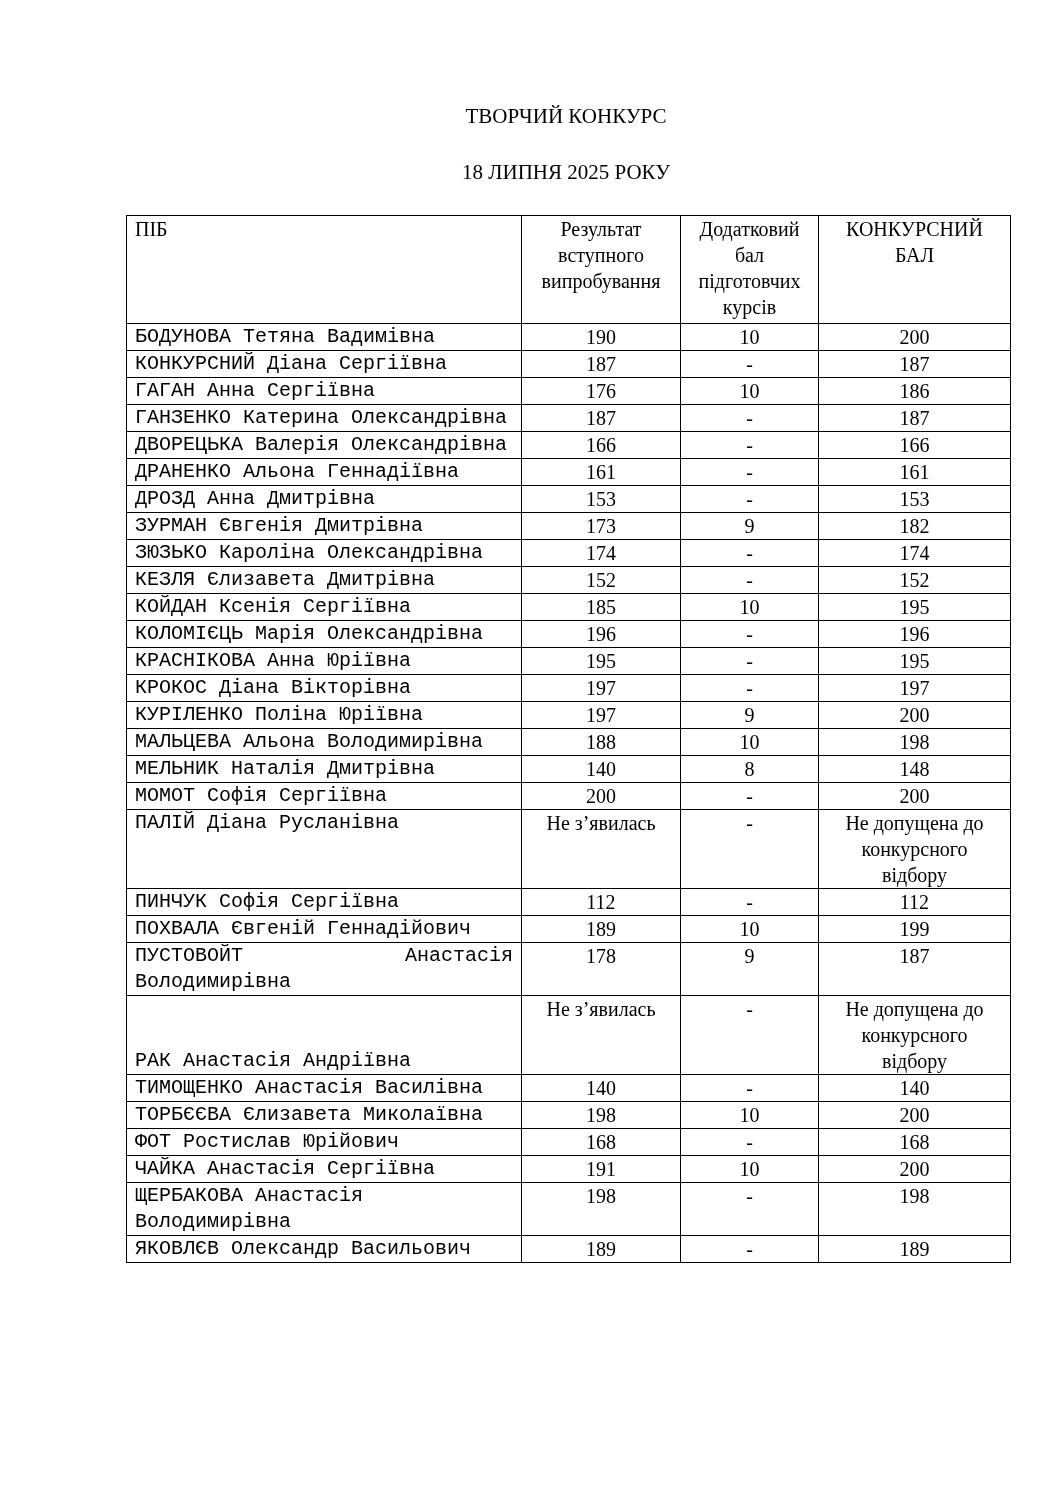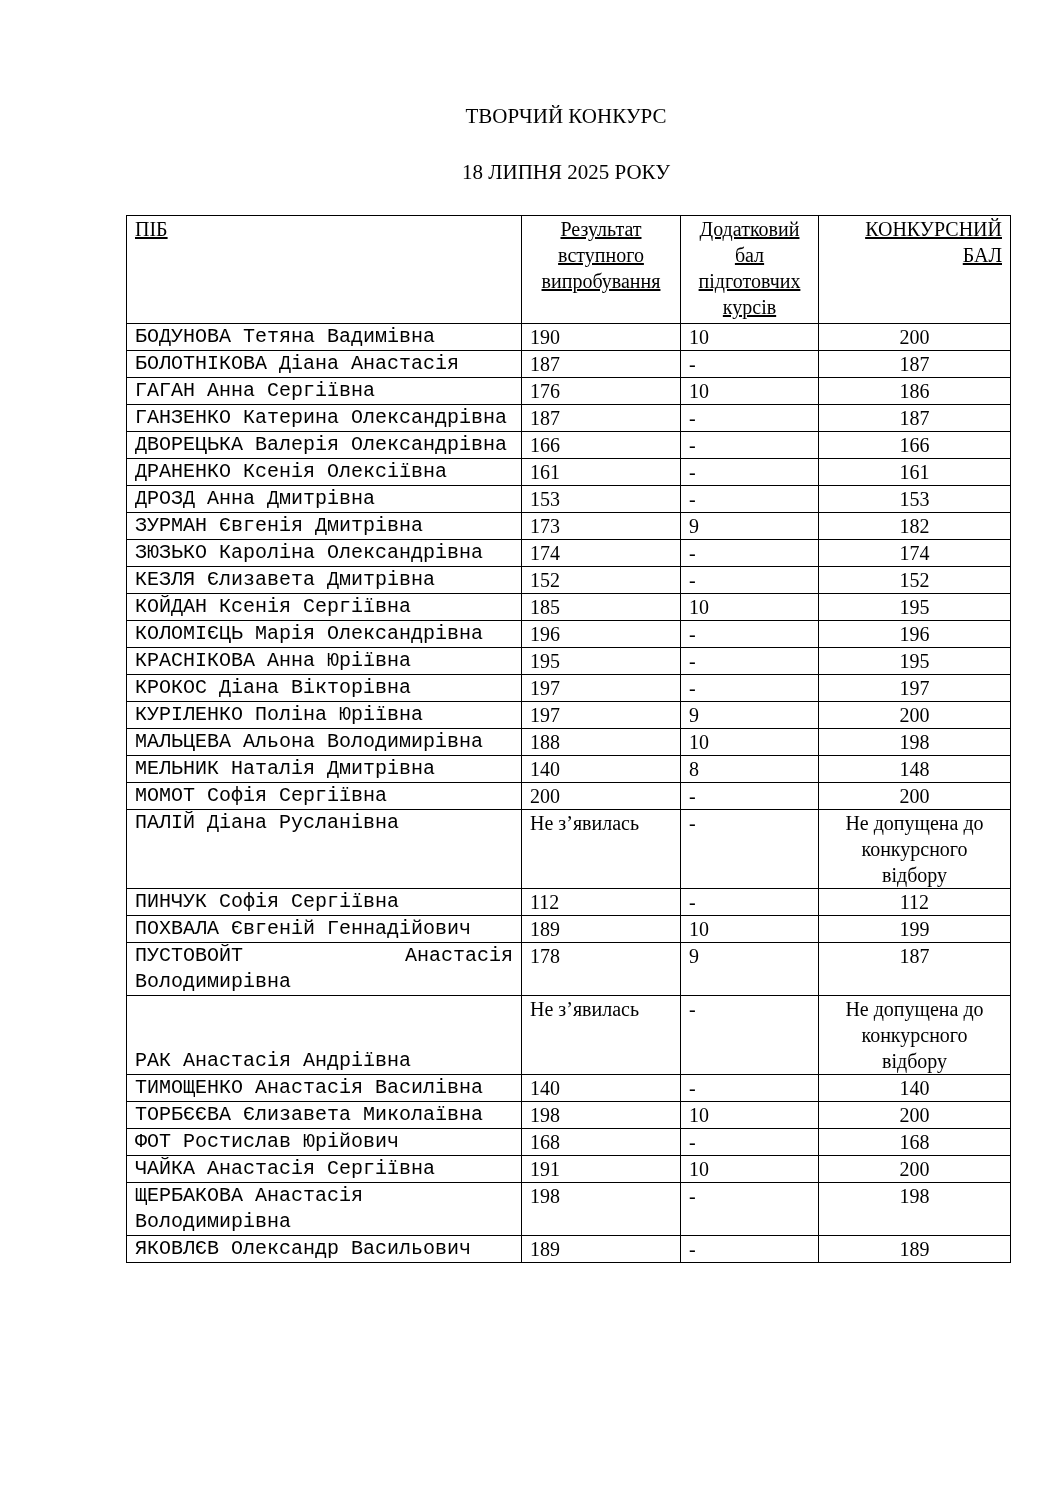--- a/index.html
+++ b/index.html
@@ -42,25 +42,25 @@
       vertical-align: top;
       font-weight: normal;
     }
     col.c-name { width: 395px; }
     col.c-res { width: 159px; }
     col.c-bonus { width: 138px; }
     col.c-total { width: 192px; }
 
     th.h-name { text-align: left; padding-top: 2px; padding-left: 9px; }
     th.h-res, th.h-bonus { text-align: center; padding-top: 2px; margin-top: 14px; }
-    th.h-total { text-align: right; font-weight: bold; padding-top: 2px; }
-    tr.head-row { height: 108px; text-decoration: underline; }
+    th.h-total { text-align: center; font-weight: bold; padding-top: 2px; }
+    tr.head-row { height: 108px; }
 
     td.name { text-align: left; padding-left: 9px; font-family: Liberation Mono, monospace; }
-    td.res, td.bonus { }
+    td.res, td.bonus { text-align: center; }
     td.total { text-align: center; font-weight: bold; }
     tr.row { height: 27px; }
     td.name.justify { text-align: justify; text-align-last: left; }
     td.name.bottom { vertical-align: bottom; }
   </style>
 </head>
 <body>
 
 <div class="title" id="title-main">ТВОРЧИЙ КОНКУРС</div>
 <div class="title" id="title-date">18 ЛИПНЯ 2025 РОКУ</div>
@@ -81,21 +81,21 @@
     </tr>
   </thead>
   <tbody id="table-body">
       <tr class="row">
         <td class="name">БОДУНОВА Тетяна Вадимівна</td>
         <td class="res">190</td>
         <td class="bonus">10</td>
         <td class="total">200</td>
       </tr>
       <tr class="row">
-        <td class="name">БОЛОТНІКОВА Діана Анастасія</td>
+        <td class="name">КОНКУРСНИЙ Діана Сергіївна</td>
         <td class="res">187</td>
         <td class="bonus">-</td>
         <td class="total">187</td>
       </tr>
       <tr class="row">
         <td class="name">ГАГАН Анна Сергіївна</td>
         <td class="res">176</td>
         <td class="bonus">10</td>
         <td class="total">186</td>
       </tr>
@@ -105,21 +105,21 @@
         <td class="bonus">-</td>
         <td class="total">187</td>
       </tr>
       <tr class="row">
         <td class="name">ДВОРЕЦЬКА Валерія Олександрівна</td>
         <td class="res">166</td>
         <td class="bonus">-</td>
         <td class="total">166</td>
       </tr>
       <tr class="row">
-        <td class="name">ДРАНЕНКО Ксенія Олексіївна</td>
+        <td class="name">ДРАНЕНКО Альона Геннадіївна</td>
         <td class="res">161</td>
         <td class="bonus">-</td>
         <td class="total">161</td>
       </tr>
       <tr class="row">
         <td class="name">ДРОЗД Анна Дмитрівна</td>
         <td class="res">153</td>
         <td class="bonus">-</td>
         <td class="total">153</td>
       </tr>

